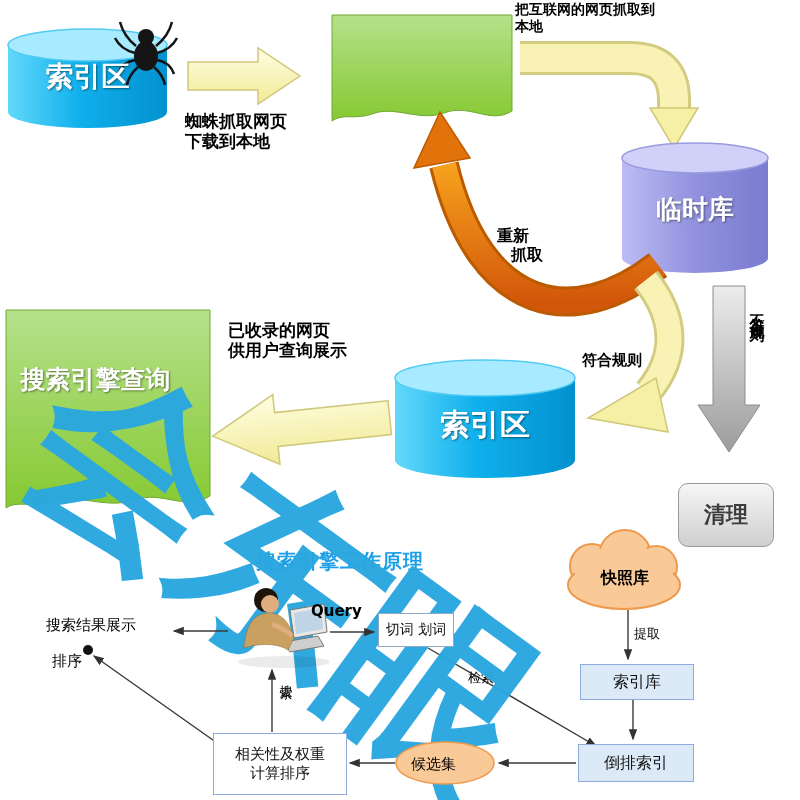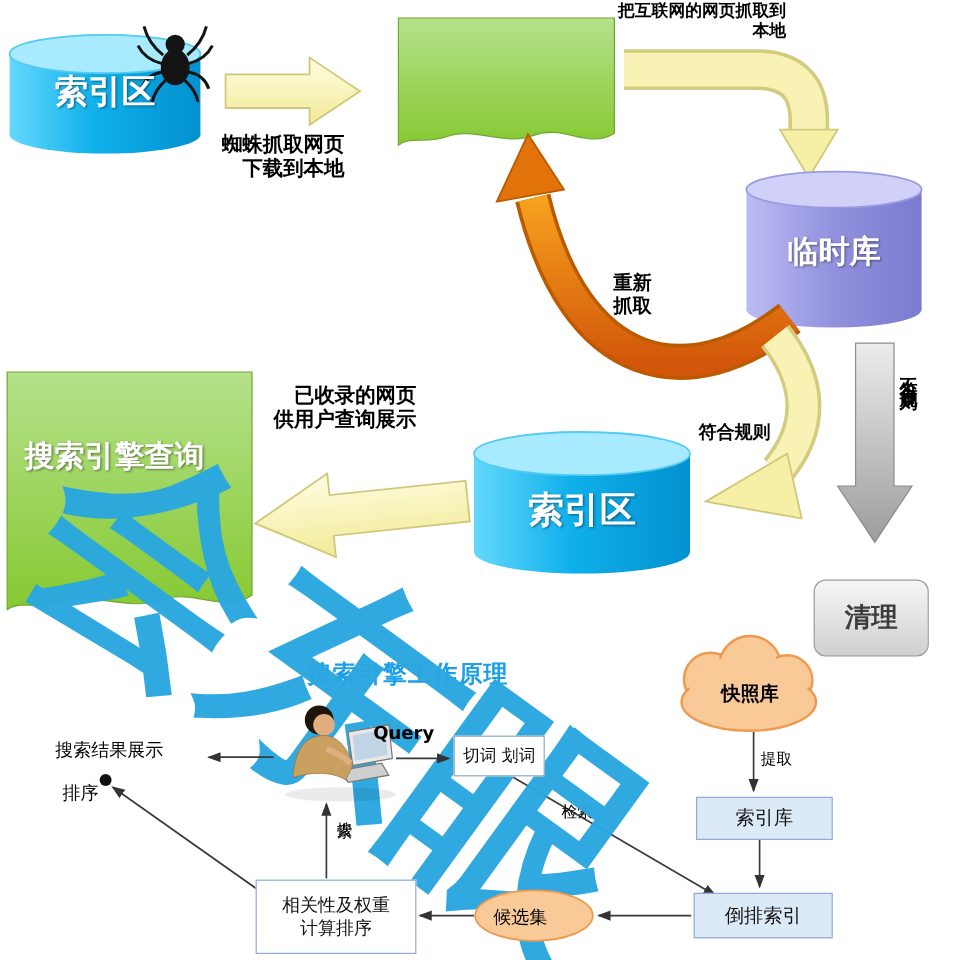--- a/index.html
+++ b/index.html
@@ -1,19 +1,19 @@
 <!DOCTYPE html>
 <html><head>
 <meta charset="utf-8">
 <style>
   html,body{margin:0;padding:0;background:#fff;}
   #stage{position:relative;width:800px;height:800px;overflow:hidden;
          font-family:"DejaVu Sans","Liberation Sans",sans-serif;background:#fff;}
   svg.layer{position:absolute;left:0;top:0;}
-  .lbl{position:absolute;color:#000;white-space:nowrap;line-height:1.2;text-align:right;}
+  .lbl{position:absolute;color:#000;white-space:nowrap;line-height:1.2;}
   .bold{font-weight:bold;}
   .cyl-label{position:absolute;color:#fff;font-weight:bold;text-align:center;
              text-shadow:1px 1px 2px rgba(0,0,0,.45);z-index:20;}
   .note{z-index:20;font-weight:bold;}
   .vert{writing-mode:vertical-rl;letter-spacing:3px;}
   .box{position:absolute;display:flex;align-items:center;justify-content:center;
        text-align:center;z-index:60;background:#fff;border:1px solid #8FAADC;
        font-size:14px;color:#111;}
   .box.blue{background:#DCE9F7;}
   .roundbox{position:absolute;z-index:20;border:1px solid #9a9a9a;border-radius:10px;

